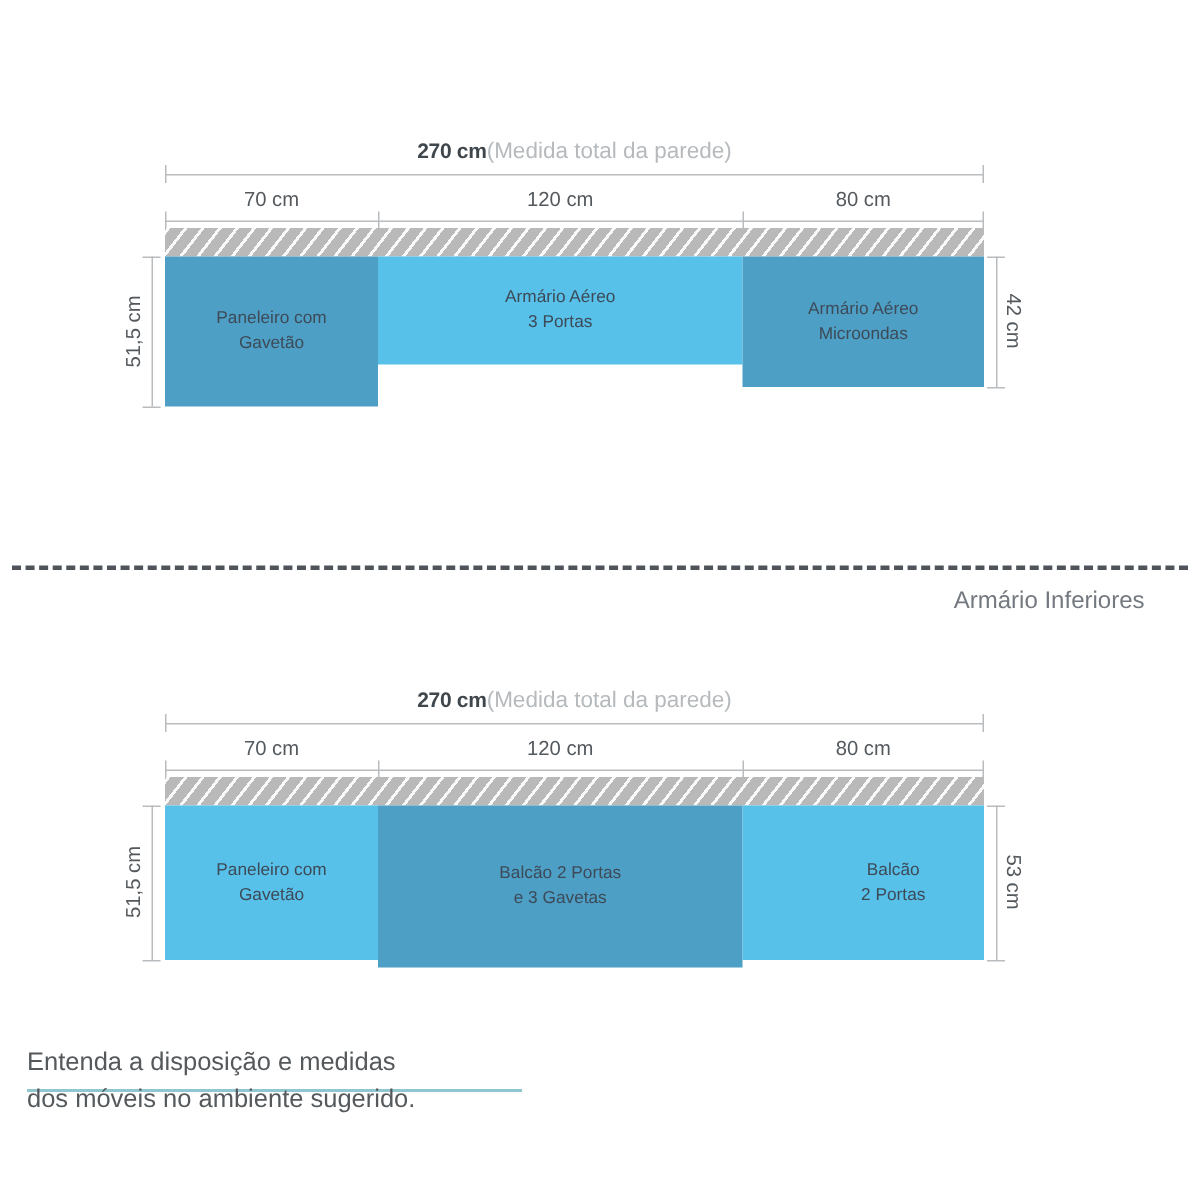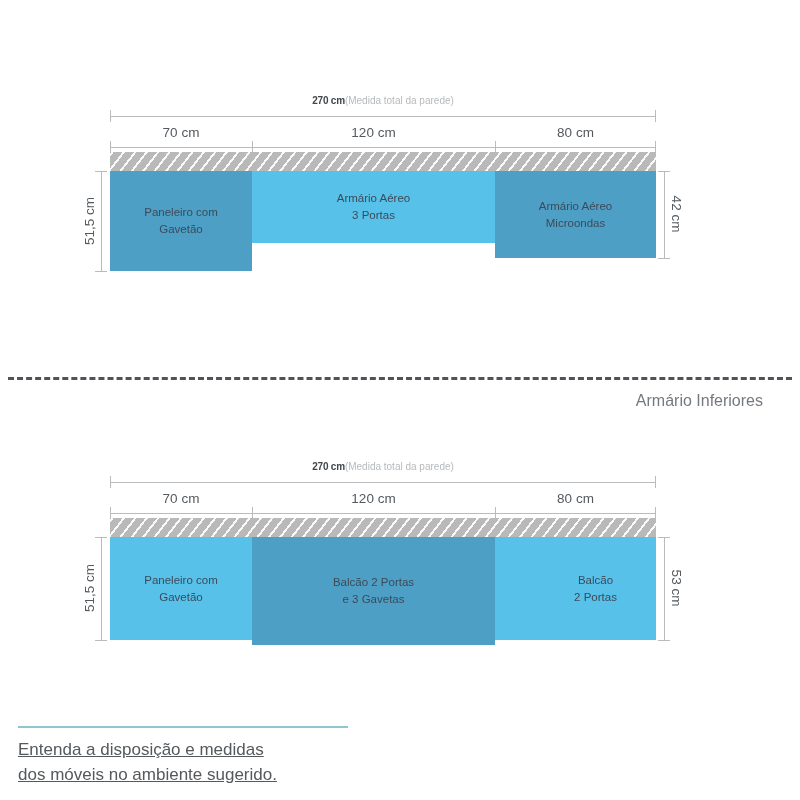--- a/index.html
+++ b/index.html
@@ -22,26 +22,26 @@
   .dim-total {
     position: absolute;
     text-align: center;
     font-size: 13.5px;
     white-space: nowrap;
     color: #6b7075;
   }
   .dim-total .num {
     font-weight: bold;
     color: #3f464c;
-    font-size: 10px;
+    font-size: 14px;
     letter-spacing: -0.2px;
   }
   .dim-total .paren {
     color: #b6babd;
-    font-size: 10px;
+    font-size: 15px;
   }
 
   .dim-seg-label {
     position: absolute;
     text-align: center;
     font-size: 13.5px;
     color: #54595e;
     white-space: nowrap;
   }
 
@@ -228,16 +228,16 @@
   <div class="tick-h" style="left:95px; top:640px; width:12px;"></div>
   <div class="vlabel left" style="left:89px; top:588px;">51,5 cm</div>
 
   <div class="vrule" style="left:664px; top:537px; height:103px;"></div>
   <div class="tick-h" style="left:658px; top:537px; width:12px;"></div>
   <div class="tick-h" style="left:658px; top:640px; width:12px;"></div>
   <div class="vlabel right" style="left:676px; top:588px;">53 cm</div>
 
   <div class="footer-rule" style="left:18px; top:726px; width:330px;"></div>
 
-  <div class="footer-text" style="left:18px; top:738px; width:420px;text-decoration:underline;">Entenda a disposição e medidas
+  <div class="footer-text" style="left:18px; top:696px; width:420px;">Entenda a disposição e medidas
 dos móveis no ambiente sugerido.</div>
 
 </div>
 
 </body></html>

